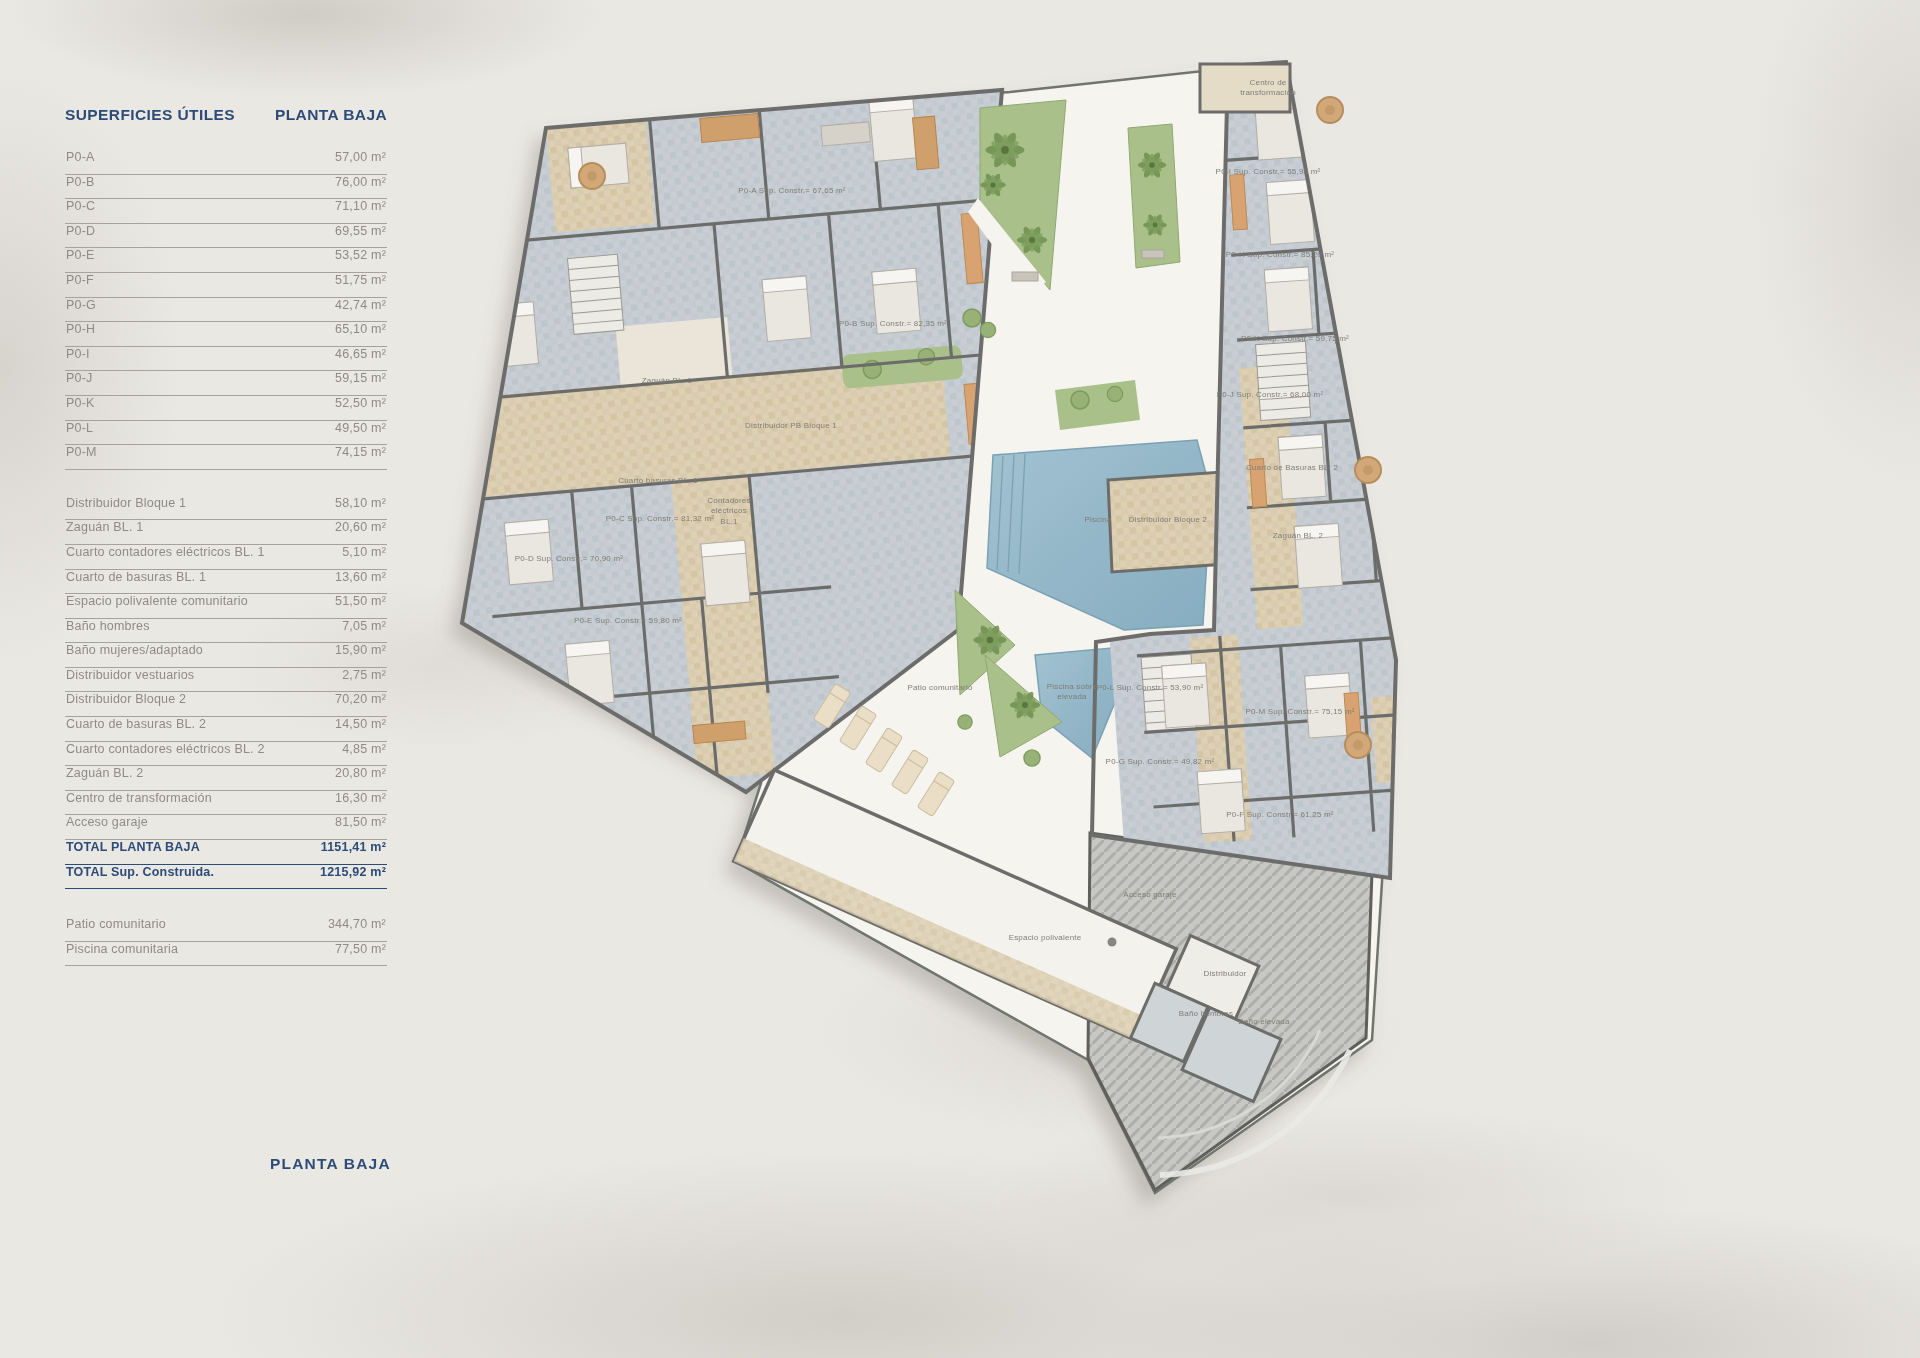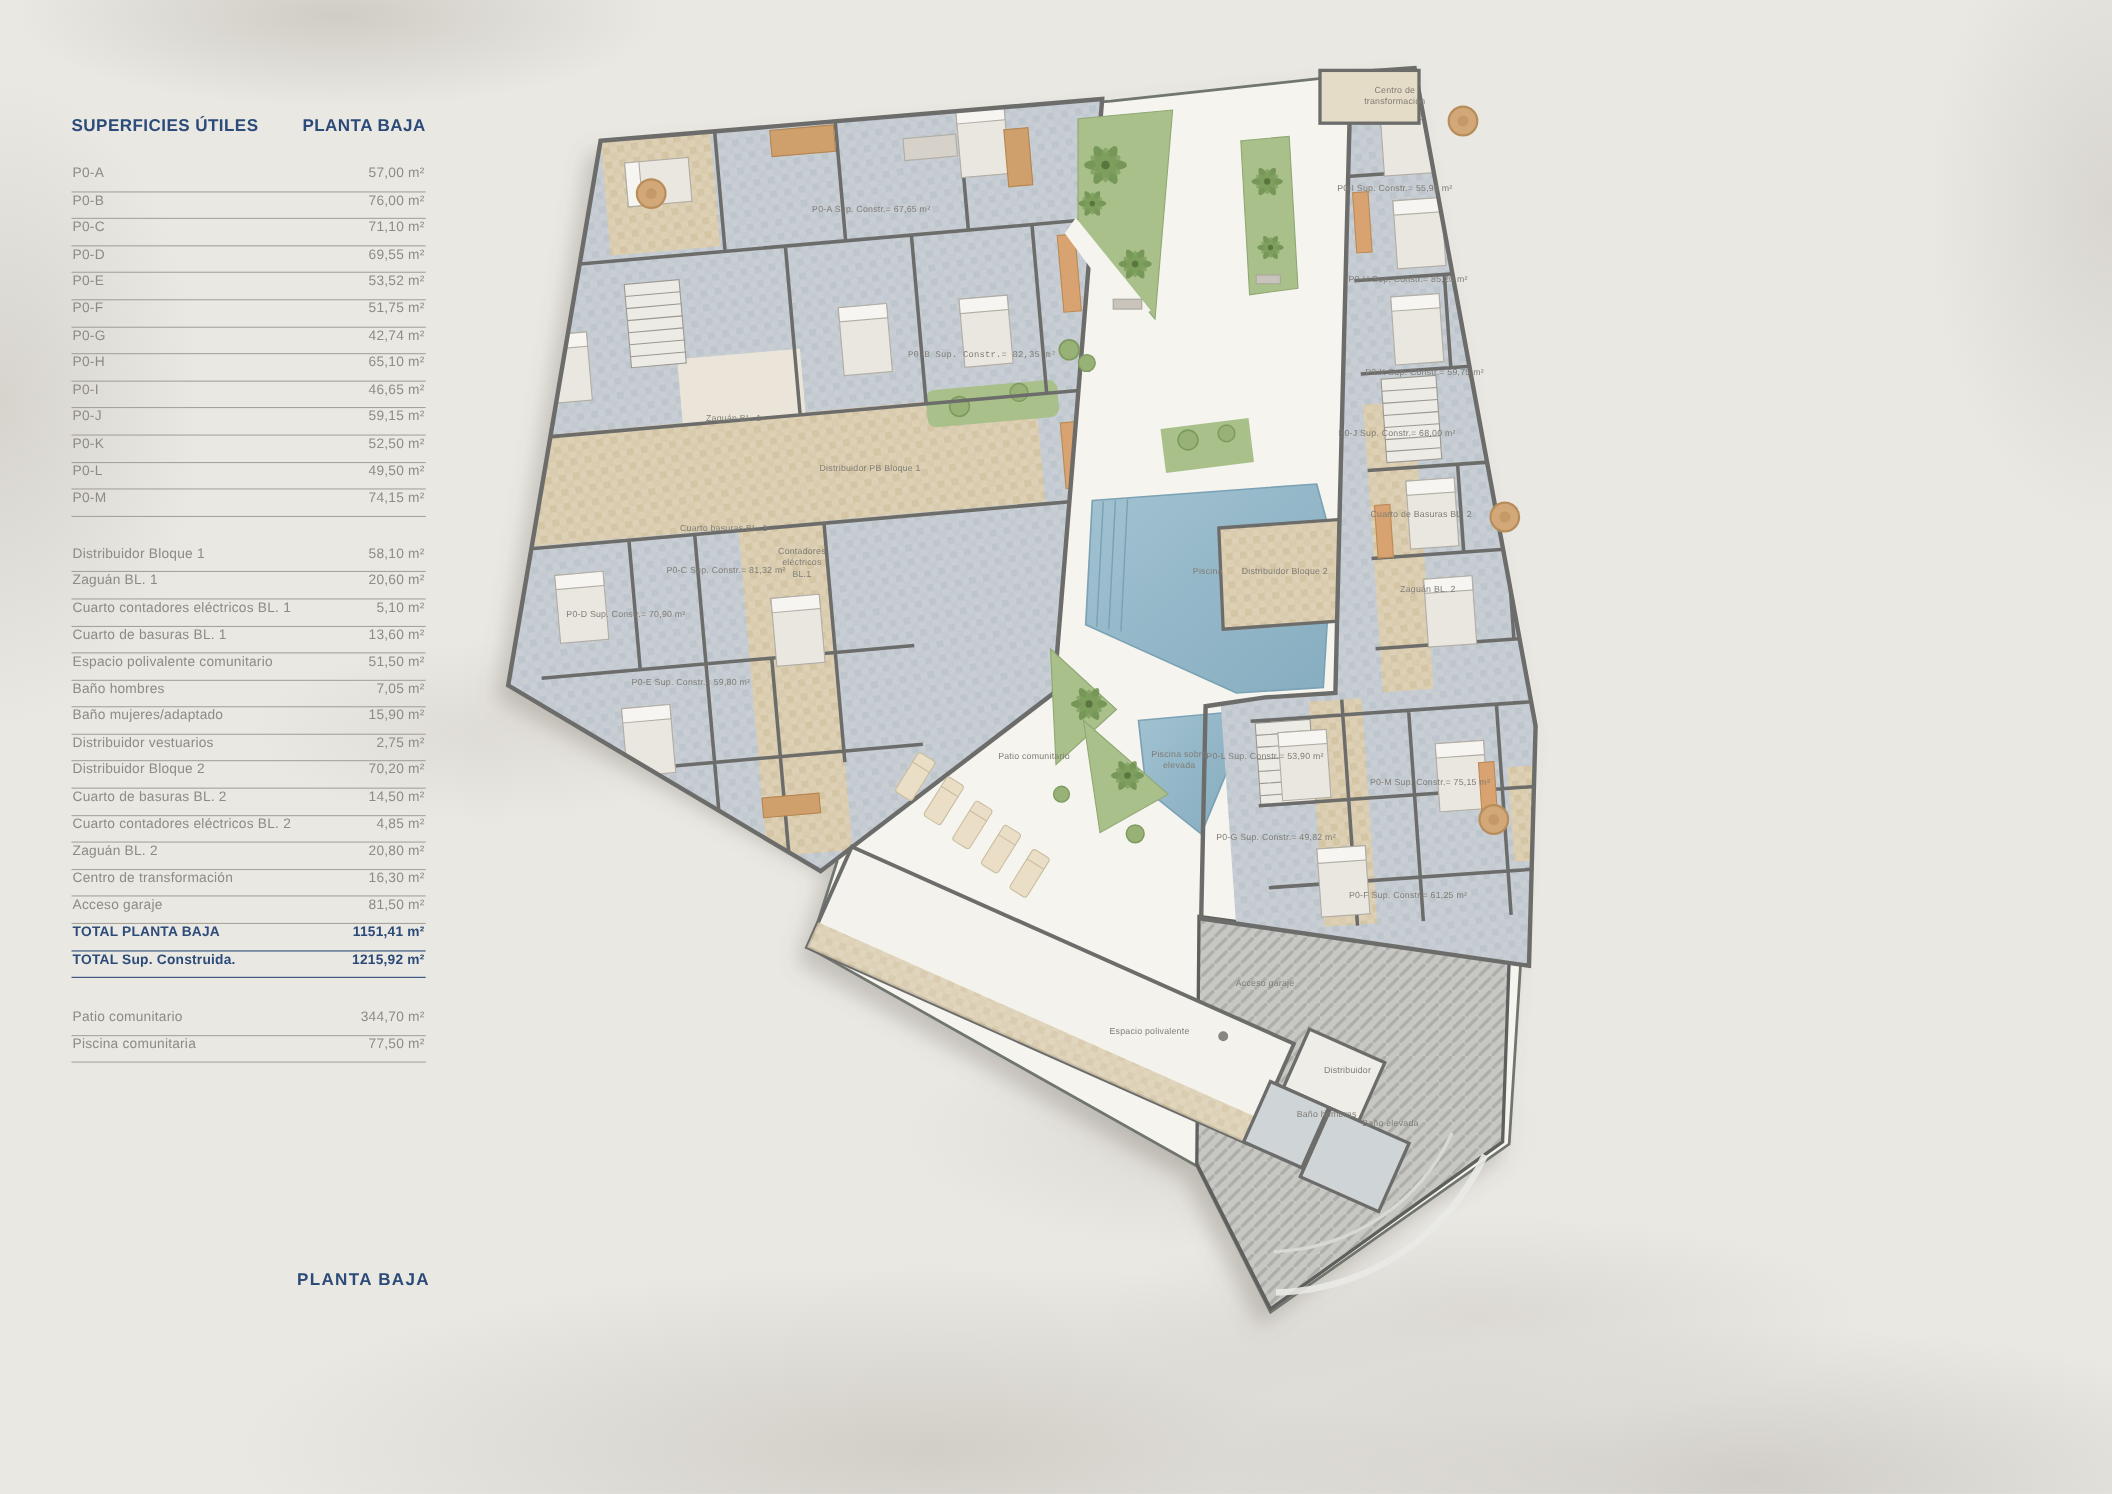--- a/index.html
+++ b/index.html
@@ -241,21 +241,21 @@
     <rect x="1165" y="945" width="75" height="58" fill="#efede8" stroke="#6c6c6a" stroke-width="3"></rect>
     <rect x="1152" y="1003" width="58" height="60" fill="#cfd4d7" stroke="#6c6c6a" stroke-width="3"></rect>
     <rect x="1212" y="1003" width="78" height="68" fill="#cfd4d7" stroke="#6c6c6a" stroke-width="3"></rect>
   </g>
 </svg>
 
 <div id="plan-labels">
     <div class="plan-label" style="left: 792px; top: 191px;">
       <div>P0-A Sup. Constr.= 67,65 m²</div>
     </div>
-    <div class="plan-label" style="left: 893px; top: 324px; font-family: Liberation Mono, monospace;">
+    <div class="plan-label" style="left: 893px; top: 324px;">
       <div>P0-B Sup. Constr.= 82,35 m²</div>
     </div>
     <div class="plan-label" style="left: 667px; top: 381px;">
       <div>Zaguán BL. 1</div>
     </div>
     <div class="plan-label" style="left: 791px; top: 426px;">
       <div>Distribuidor PB Bloque 1</div>
     </div>
     <div class="plan-label" style="left: 658px; top: 481px;">
       <div>Cuarto basuras BL. 1</div>

